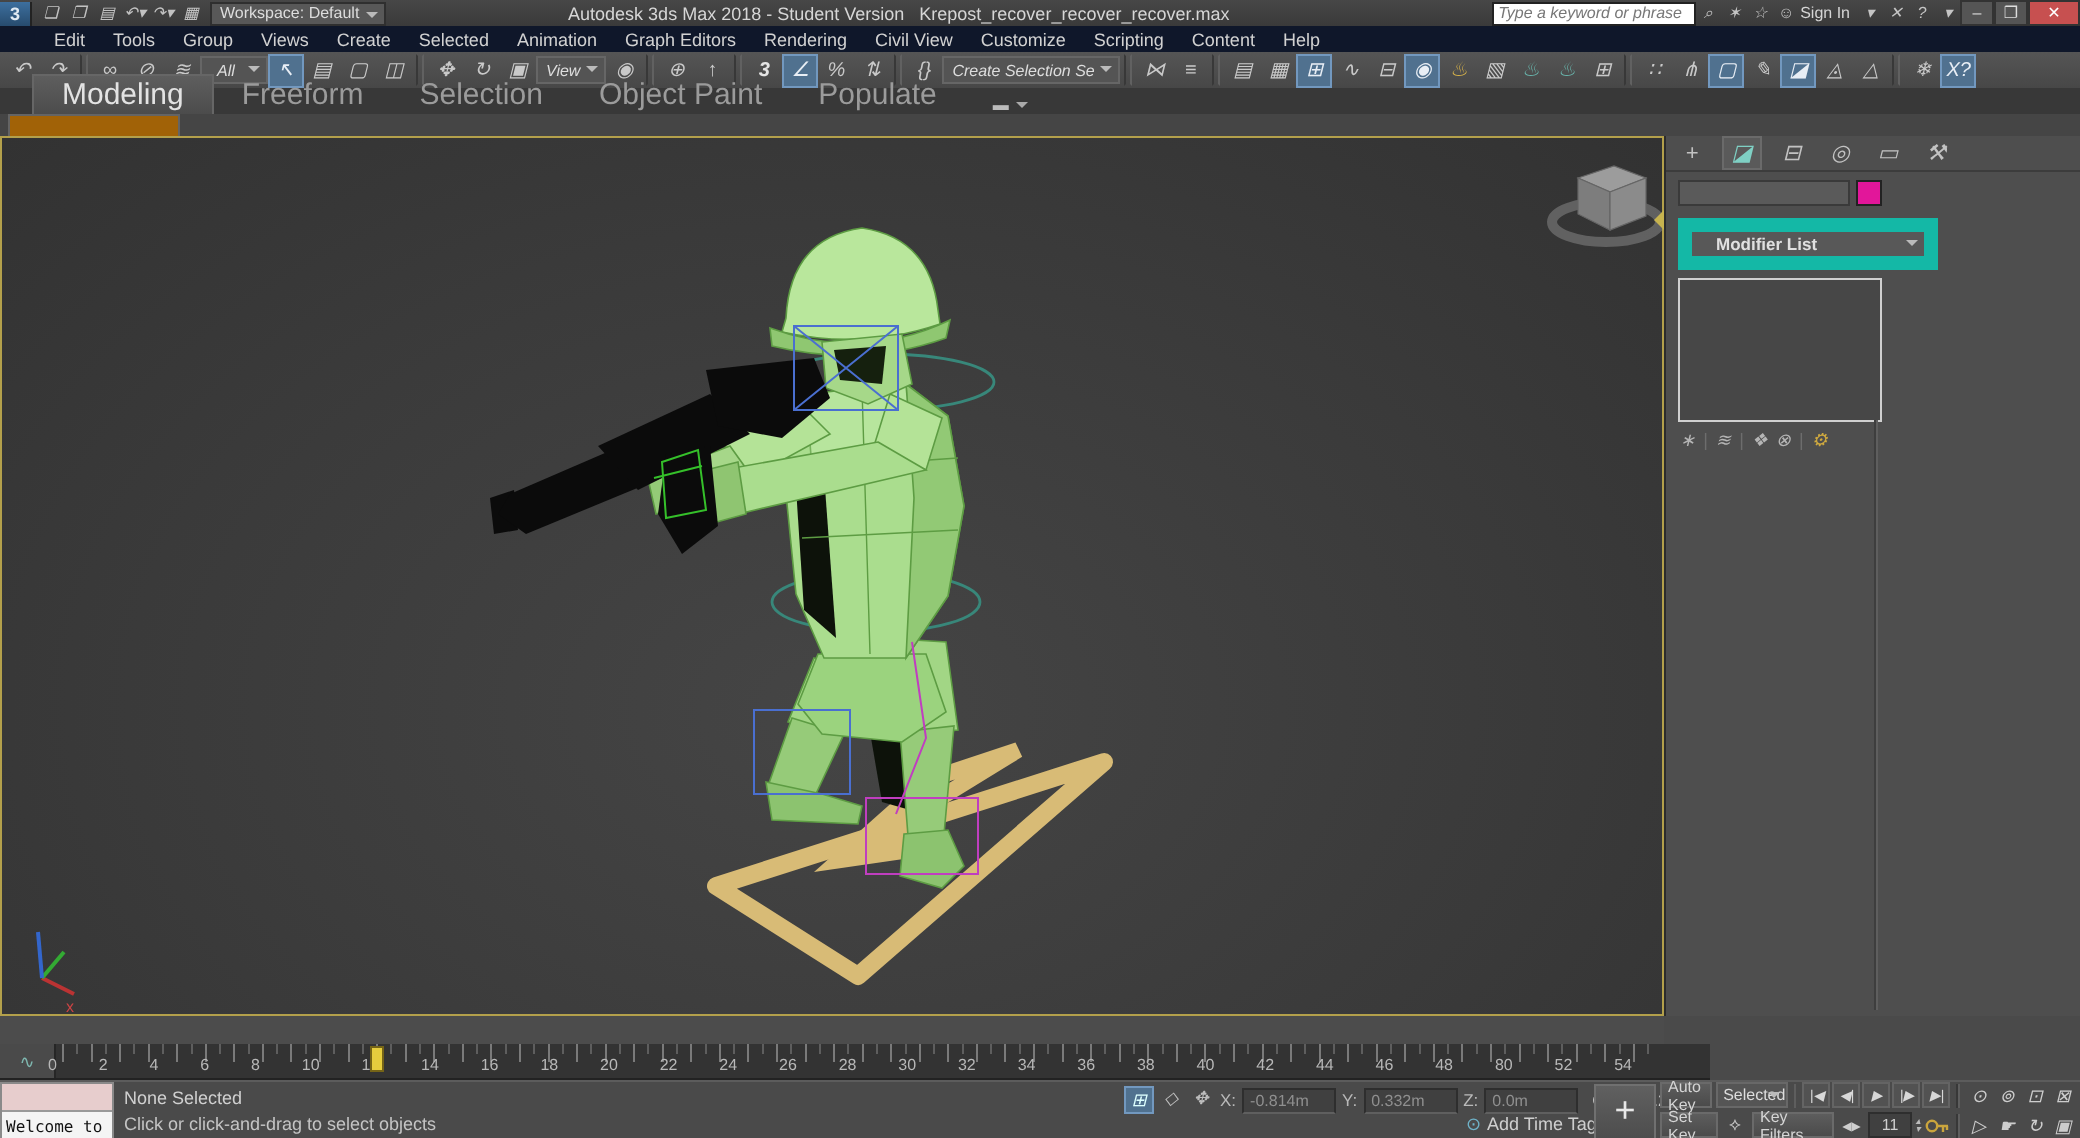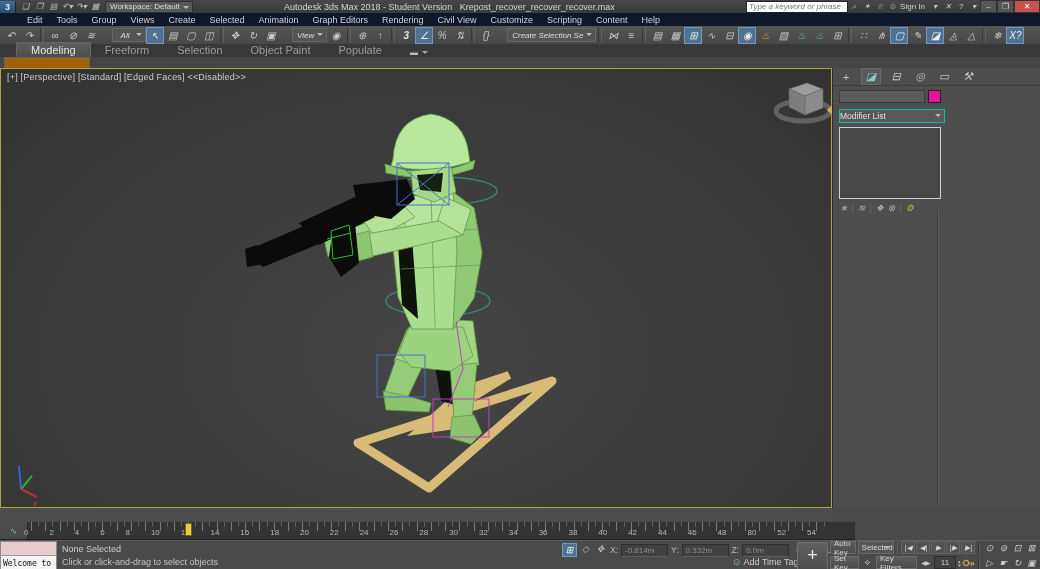--- a/index.html
+++ b/index.html
@@ -24,48 +24,48 @@
   .winbtn.close{background:#c75050;width:24px;color:#fff;}
   
   .menubar{top:13px;left:0;right:0;height:13px;background:#0f172a;display:flex;align-items:center;padding-left:20px;border-bottom:1px solid #2e2e2e;}
   .menu-item{padding:0 7px;font-size:9px;color:#d2d2d2;height:13px;display:flex;align-items:center;}
   
   .maintoolbar{top:26px;left:0;right:0;height:18px;background:linear-gradient(#555,#474747);display:flex;align-items:center;padding-left:2px;border-bottom:1px solid #2d2d2d;}
   .tbtn{min-width:16px;height:15px;display:flex;align-items:center;justify-content:center;color:#c9c9c9;font-size:10px;border:1px solid transparent;}
   .tbtn .g{pointer-events:none;}
   .tbtn.hl{background:#50718f;border-color:#7298bf;color:#e8eef5;}
   .tbtn.sep{min-width:2px;width:2px;height:14px;border-left:1px solid #383838;border-right:1px solid #616161;margin:0 2px;}
-  .tbtn.dd{background:#545454;border:1px solid #666;font-size:8px;padding:0 12px 0 4px;position:relative;color:#ddd;height:12px;margin-left:12px;}
+  .tbtn.dd{background:#545454;border:1px solid #666;font-size:8px;padding:0 12px 0 4px;position:relative;color:#ddd;height:12px;}
   .tbtn.gold .g{color:#d9b44a;}
   .tbtn.teal .g{color:#69b7ae;}
   .tbtn.snap .g{color:#e4e4e4;font-weight:bold;}
   
   .ribbontabs{top:44px;left:0;right:0;height:13px;background:#383838;display:flex;align-items:flex-end;padding-left:16px;}
-  .rtab{padding:1px 14px;font-size:11px;color:#9b9b9b;}
+  .rtab{padding:1px 14px;font-size:15px;color:#9b9b9b;}
   .rtab.active{background:linear-gradient(#5e5e5e,#4c4c4c);color:#e3e3e3;border:1px solid #666;border-bottom:none;}
   .ribcfg{margin-left:14px;color:#bbb;font-size:8px;position:relative;padding-right:10px;}
   .ribcfg::after{content:"";position:absolute;right:0;top:3px;border:3px solid transparent;border-top-color:#aaa;}
   .ribbonsub{top:57px;left:0;right:0;height:11px;background:#454545;border-bottom:1px solid #5a5a3a;}
   .subtab{position:absolute;left:4px;top:0;height:10px;padding:16px 8px;background:#a16207;border:1px solid #646464;border-bottom:none;
           font-size:8.5px;color:#d8d8d8;display:flex;align-items:center;}
   
   .viewport{top:68px;left:0;width:832px;height:440px;background:radial-gradient(ellipse at 50% 65%,#454545 0%,#3a3a3a 60%,#323232 100%);
             border:1px solid #b3a04b;box-sizing:border-box;}
   .vplabel{position:absolute;left:6px;top:3px;font-size:9px;color:#cccccc;letter-spacing:.2px;}
   .vp-splitter{position:absolute;right:-1px;top:36px;width:0;height:0;border:5px solid transparent;border-right-color:#c7b34f;}
   
   .cmdpanel{top:68px;left:832px;width:208px;height:472px;background:#4e4e4e;border-left:1px solid #2c2c2c;box-sizing:border-box;}
   .cp-tabs{display:flex;align-items:center;height:17px;padding-left:4px;gap:6px;border-bottom:1px solid #3c3c3c;}
   .cp-tab{width:18px;height:15px;display:flex;align-items:center;justify-content:center;color:#c2c2c2;font-size:11px;}
   .cp-tab.active{background:#5a5a5a;border:1px solid #6a6a6a;color:#7fd0c4;}
   .cp-namerow{display:flex;align-items:center;gap:3px;padding:4px 6px 2px 6px;}
   .cp-name{width:84px;height:11px;background:#5a5a5a;border:1px solid #3a3a3a;}
   .cp-swatch{width:11px;height:11px;background:#e2169a;border:1px solid #222;}
-  .cp-dd{margin:4px 6px 0 6px;width:104px;height:12px;background:#585858;border:1px solid #14b8a6;position:relative;
-         display:flex;align-items:center;padding-left:0;font-size:8.5px;color:#e0e0e0;}
+  .cp-dd{margin:4px 6px 0 6px;width:104px;height:12px;background:#585858;border:7px solid #14b8a6;position:relative;
+         display:flex;align-items:center;padding-left:12px;font-size:8.5px;color:#e0e0e0;font-weight:bold;}
   .cp-stack{margin:4px 6px 0 6px;width:100px;height:70px;background:#474747;border:1px solid #d0d0d0;}
   .cp-tools{display:flex;align-items:center;gap:4px;padding:4px 0 0 7px;color:#b5b5b5;font-size:9px;}
   .cp-tools .tsep{color:#6d6d6d;}
   .cp-tools .gold{color:#cfa93f;}
   .panel-groove{position:absolute;left:104px;top:142px;height:295px;width:1px;background:#3e3e3e;border-right:1px solid #5e5e5e;}
   
   .timeslider{top:508px;left:0;width:832px;height:14px;background:#4f4f4f;border-bottom:1px solid #2e2e2e;box-sizing:border-box;}
   .ts-btn{position:absolute;top:2px;width:9px;height:10px;background:#5f5f5f;border:1px solid #777;color:#ccc;font-size:7px;
           display:flex;align-items:center;justify-content:center;}
   .ts-handle{position:absolute;left:159px;top:2px;width:68px;height:10px;background:linear-gradient(#7a7a7a,#646464);border:1px solid #8d8d8d;
@@ -377,21 +377,20 @@
         <span class="rtab">Object Paint</span>
         <span class="rtab">Populate</span>
       </div>
     <span class="ribcfg">▬</span>
   </div>
   <div class="abs ribbonsub">
     <span class="subtab">Polygon Modeling</span>
   </div>
 
   <div class="abs viewport">
-    <div class="vplabel">[+] [Perspective] [Standard] [Edged Faces]  &lt;&lt;Disabled&gt;&gt;</div>
     <div class="vp-splitter"></div>
     <svg width="830" height="438" viewBox="0 0 830 438" style="display:block">
 
       <g stroke="#d8bb76" fill="none" stroke-width="9" stroke-linejoin="round" stroke-linecap="round">
         <path d="M551 312 L357 374 L428 419 Z"></path>
       </g>
       <g fill="#d8bb76" stroke="none">
         <path d="M508 306 L456 338 L448 326 Z" fill="none" stroke="#d8bb76" stroke-width="8" stroke-linecap="round" transform="translate(0,0)"></path>
         <polygon points="452,326 406,367 468,358"></polygon>
       </g>

